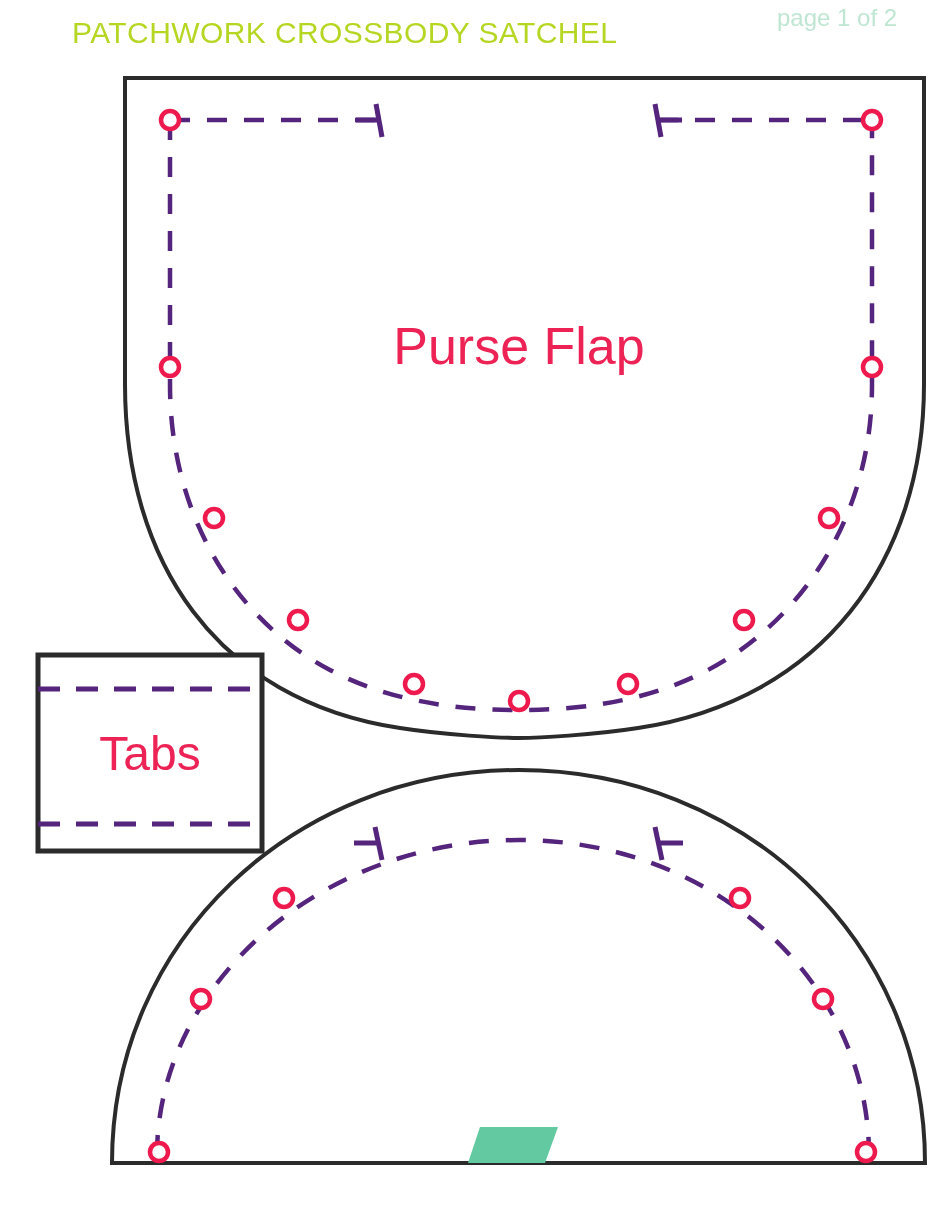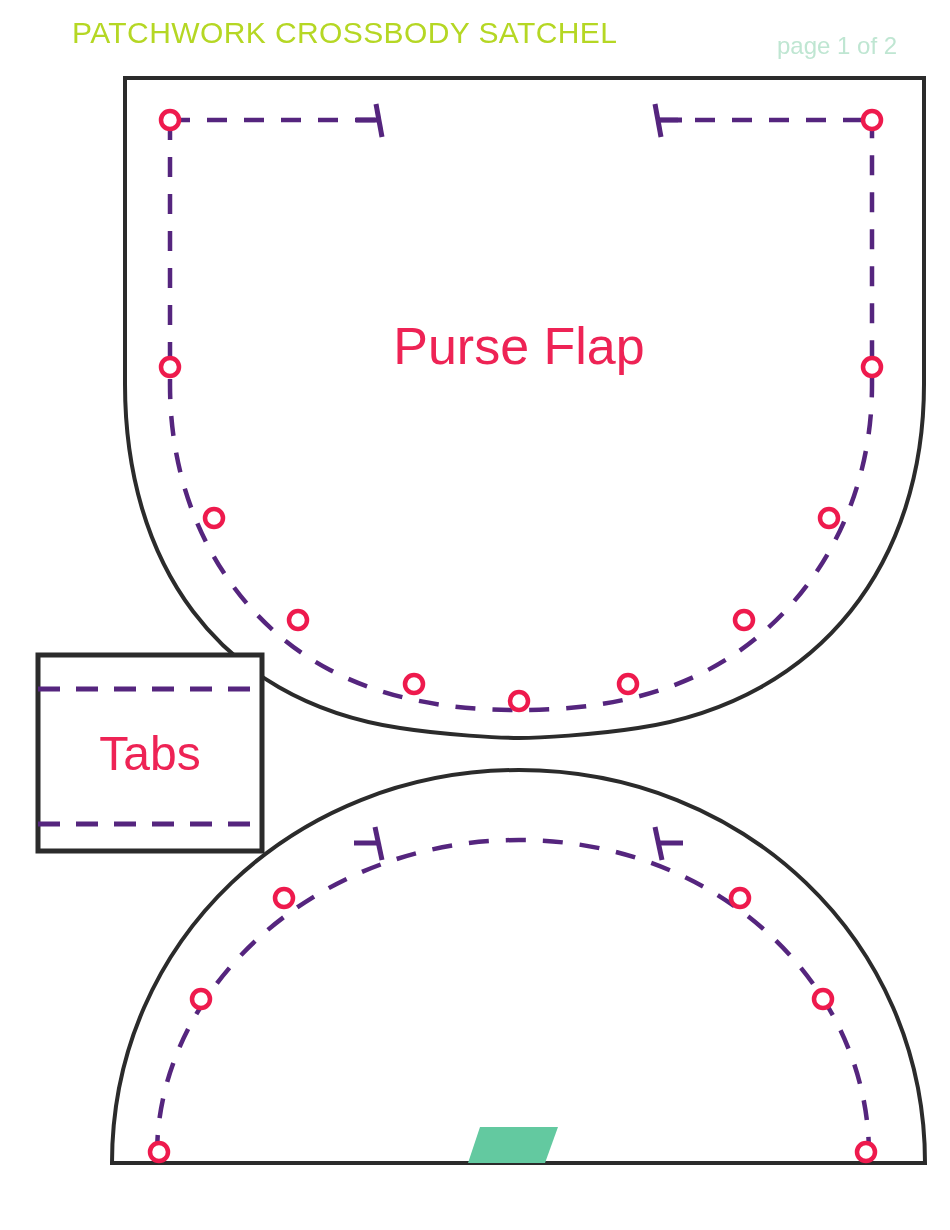--- a/index.html
+++ b/index.html
@@ -36,21 +36,21 @@
     font-size: 30px;
     letter-spacing: 0.4px;
     color: #b5d724;
     font-family: "Liberation Sans", sans-serif;
     font-weight: 400;
     white-space: nowrap;
   }
   .page-indicator {
     position: absolute;
     left: 750px;
-    top: 32px;
+    top: 4px;
     font-size: 24px;
     color: #bfe6d2;
     font-family: "Liberation Sans", sans-serif;
     font-weight: 400;
     white-space: nowrap;
   }
   svg.pattern-canvas {
     position: absolute;
     left: 0;
     top: 0;

